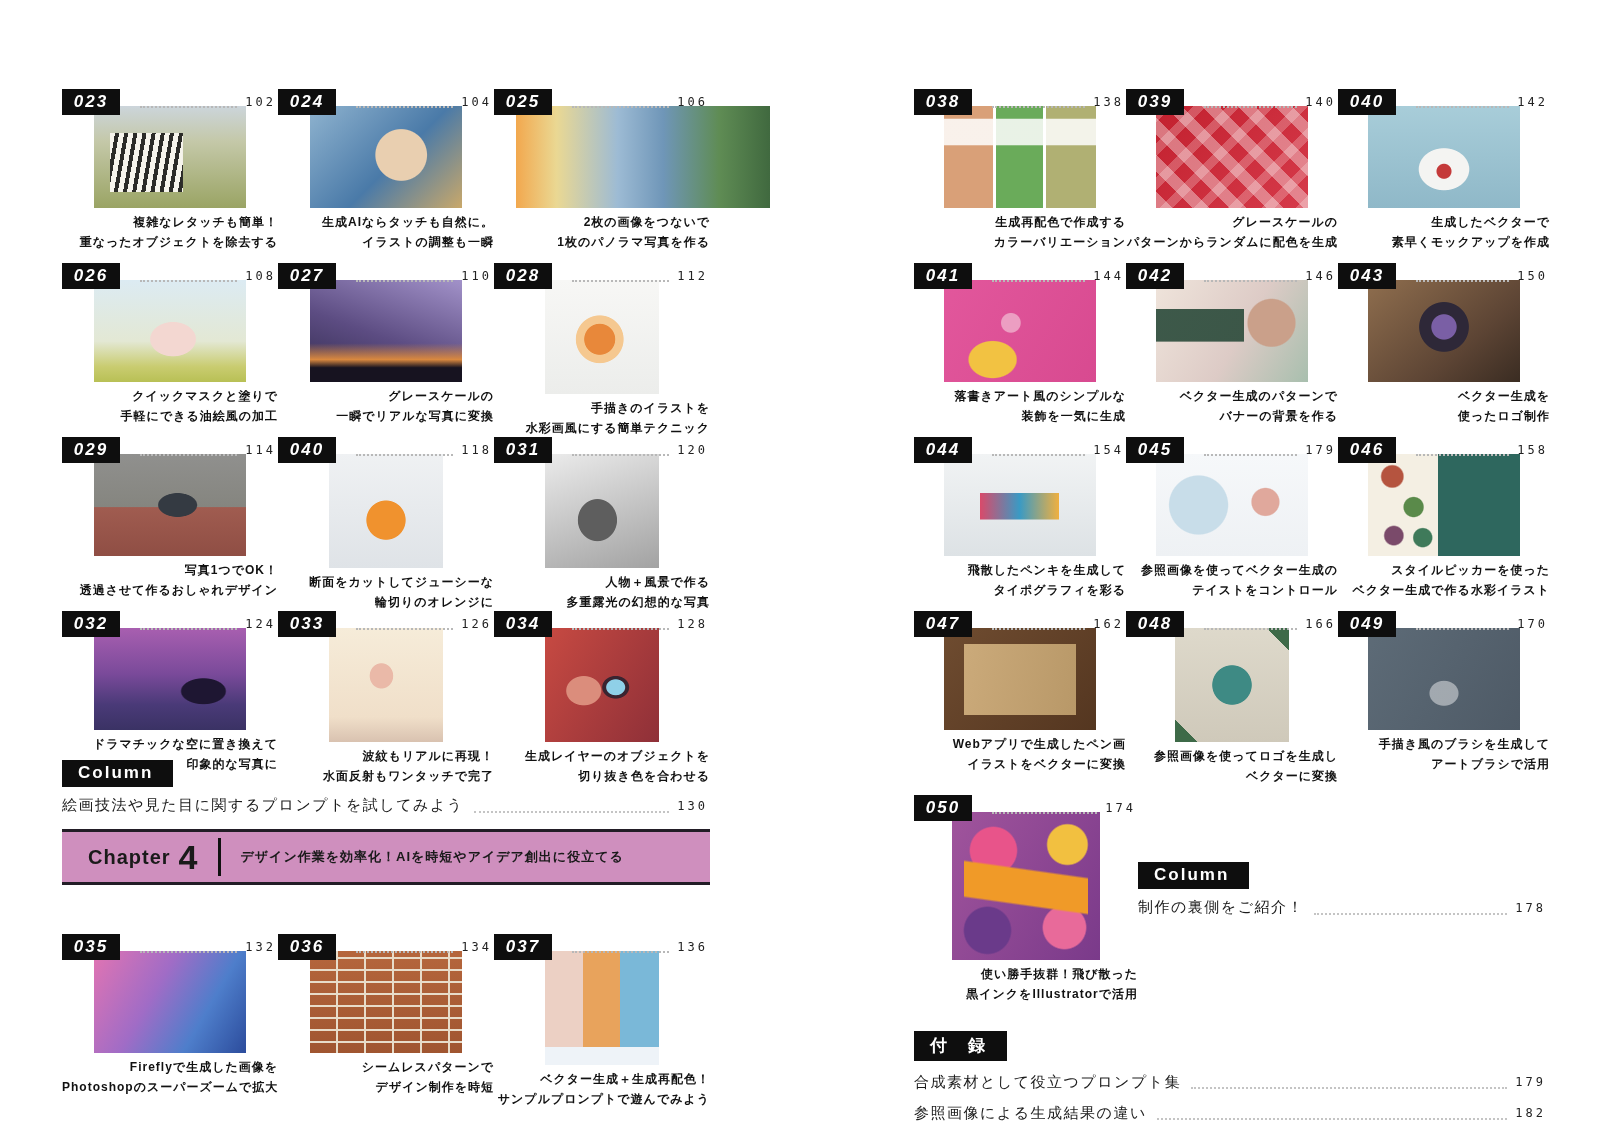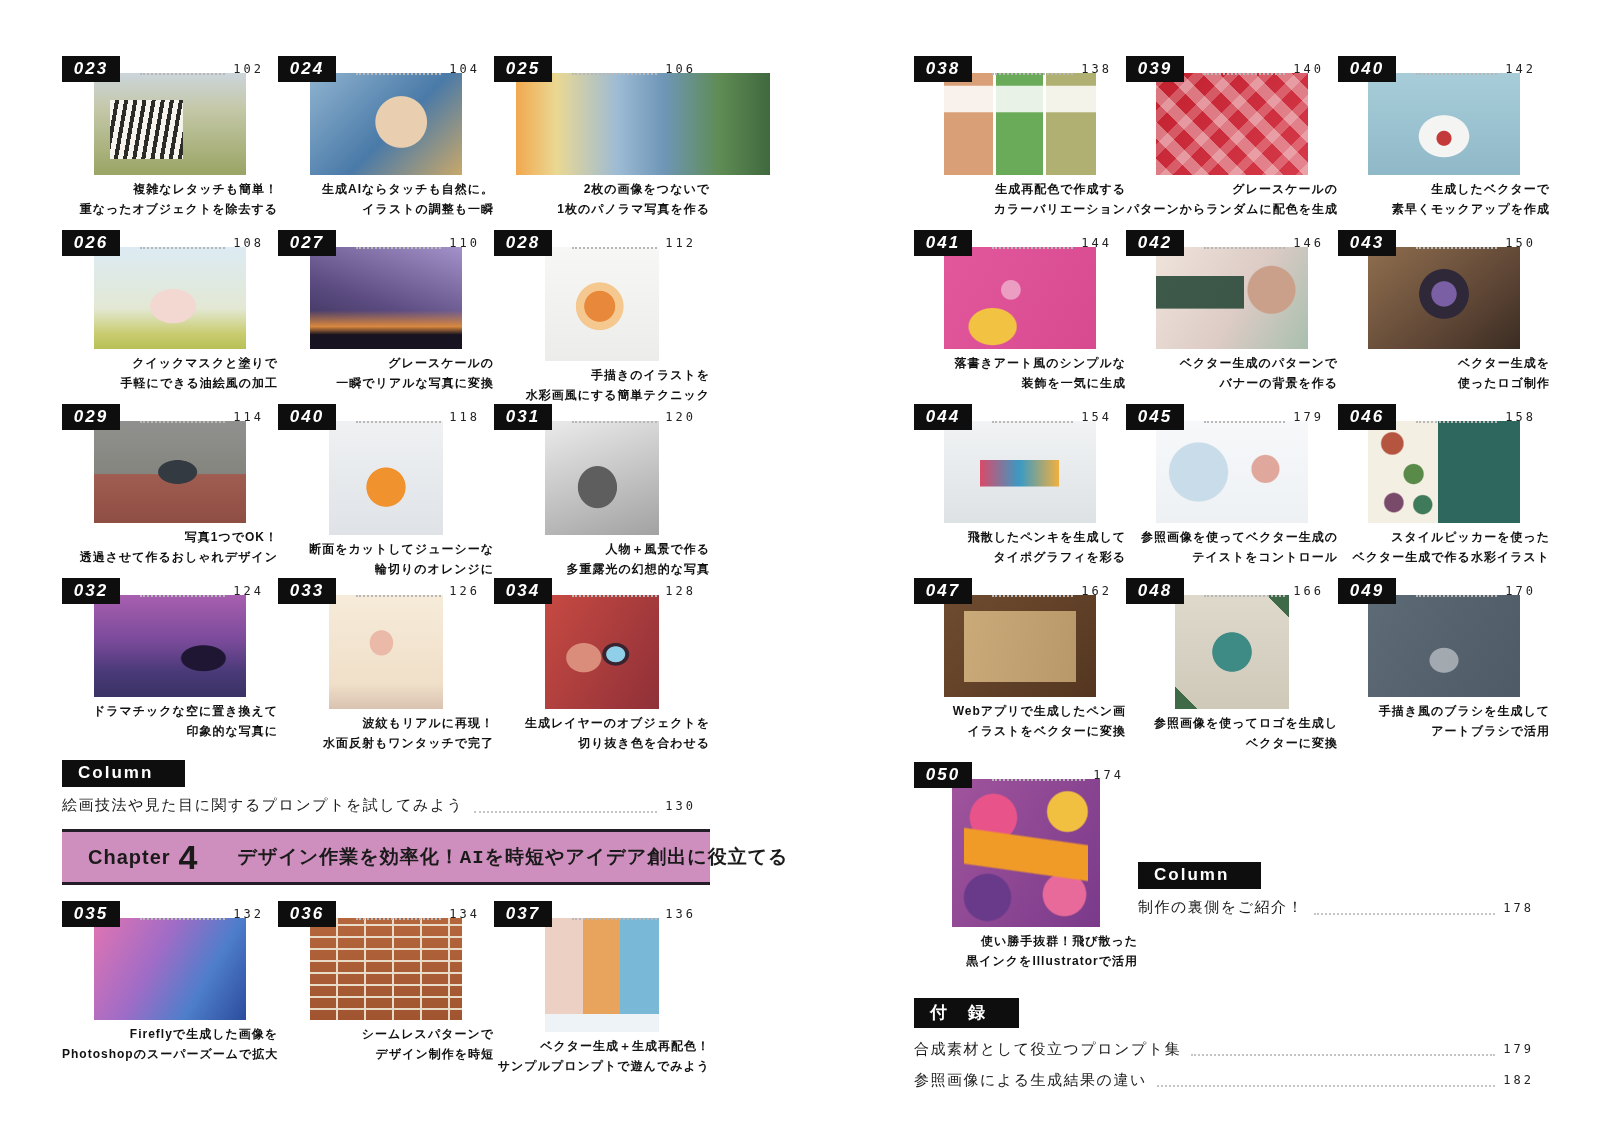--- a/index.html
+++ b/index.html
@@ -9,59 +9,59 @@
 
   .page { position:absolute; top:56px; }
   .page-left  { left:62px;  width:648px; }
   .page-right { left:914px; width:634px; }
 
   .toc-grid { display:grid; }
   .page-left  .toc-grid { grid-template-columns:repeat(3,216px); grid-auto-rows:174px; }
   .page-right .toc-grid { grid-template-columns:repeat(3,212px); grid-auto-rows:174px; }
 
   .item { position:relative; width:100%; }
-  .item-head { position:relative; height:26px; display:flex; align-items:center; z-index:3; }
+  .item-head { position:relative; height:26px; display:flex; align-items:center; z-index:3;margin-top:33px; }
   .num-badge {
     position:absolute; left:0; top:0; width:58px; height:26px;
     background:#0e0e0e; color:#fff; display:flex; align-items:center; justify-content:center;
     font-weight:700; font-style:italic; font-size:17px; letter-spacing:2px;
   }
   .item-head .leader { flex:1; margin:0 8px 0 78px; border-bottom:2px dotted #b8b8b8; height:12px; }
   .page-num {
     font-family:"DejaVu Sans Mono", monospace; font-size:12px; letter-spacing:3px;
-    color:#222; padding-right:14px; white-space:nowrap;
+    color:#222; padding-right:2px; white-space:nowrap;
   }
   .thumb {
     position:relative; z-index:1; margin:-9px auto 5px auto;
     width:152px; height:102px; background:#ddd;
   }
   .thumb--square { width:114px; height:114px; }
   .thumb--wide   { width:254px; height:102px; margin-left:22px; margin-right:0; }
   .thumb--large  { width:148px; height:148px; }
   .caption { text-align:right; font-size:12px; font-weight:700; letter-spacing:1px; line-height:1.65; color:#111; }
   .cap-line { white-space:nowrap; }
 
   .label-box {
     display:inline-block; background:#0e0e0e; color:#fff;
-    font-weight:700; font-size:17px; letter-spacing:2px; padding:3px 32px 4px 16px;
+    font-weight:700; font-size:17px; letter-spacing:2px; padding:3px 20px 4px 16px;
   }
   .entry-row { display:flex; align-items:center; margin-top:9px; }
   .entry-text { font-size:15px; font-weight:400; letter-spacing:1.5px; white-space:nowrap; }
   .entry-row .leader { flex:1; margin:6px 8px 0 10px; border-bottom:2px dotted #c4c4c4; height:8px; }
 
   .column-left { margin-top:8px; }
   .chapter-banner {
     margin-top:14px; height:56px; width:648px;
     background:#cf8fbe; border-top:3px solid #221d26; border-bottom:3px solid #221d26;
     display:flex; align-items:center;
   }
   .ch-word { font-size:20px; font-weight:700; letter-spacing:1px; margin-left:26px; }
   .ch-num  { font-size:34px; font-weight:700; margin-left:8px; line-height:1; }
   .ch-div  { width:3px; height:38px; background:#111; margin:0 20px; }
-  .ch-title{ font-size:19px; font-weight:700; letter-spacing:1px; white-space:nowrap;font-family:Liberation Mono, monospace; }
+  .ch-title{ font-size:13px; font-weight:700; letter-spacing:1px; white-space:nowrap; }
   .grid-bottom { margin-top:16px; }
 
   .bottom-right-row { display:flex; margin-top:10px; }
   .slot-050 { width:224px; }
   .bottom-right-col { flex:1; }
   .column-right { margin-top:100px; }
   .appendix { margin-top:26px; }
   .appendix .entry-row { margin-top:12px; }
 </style>
 </head>

